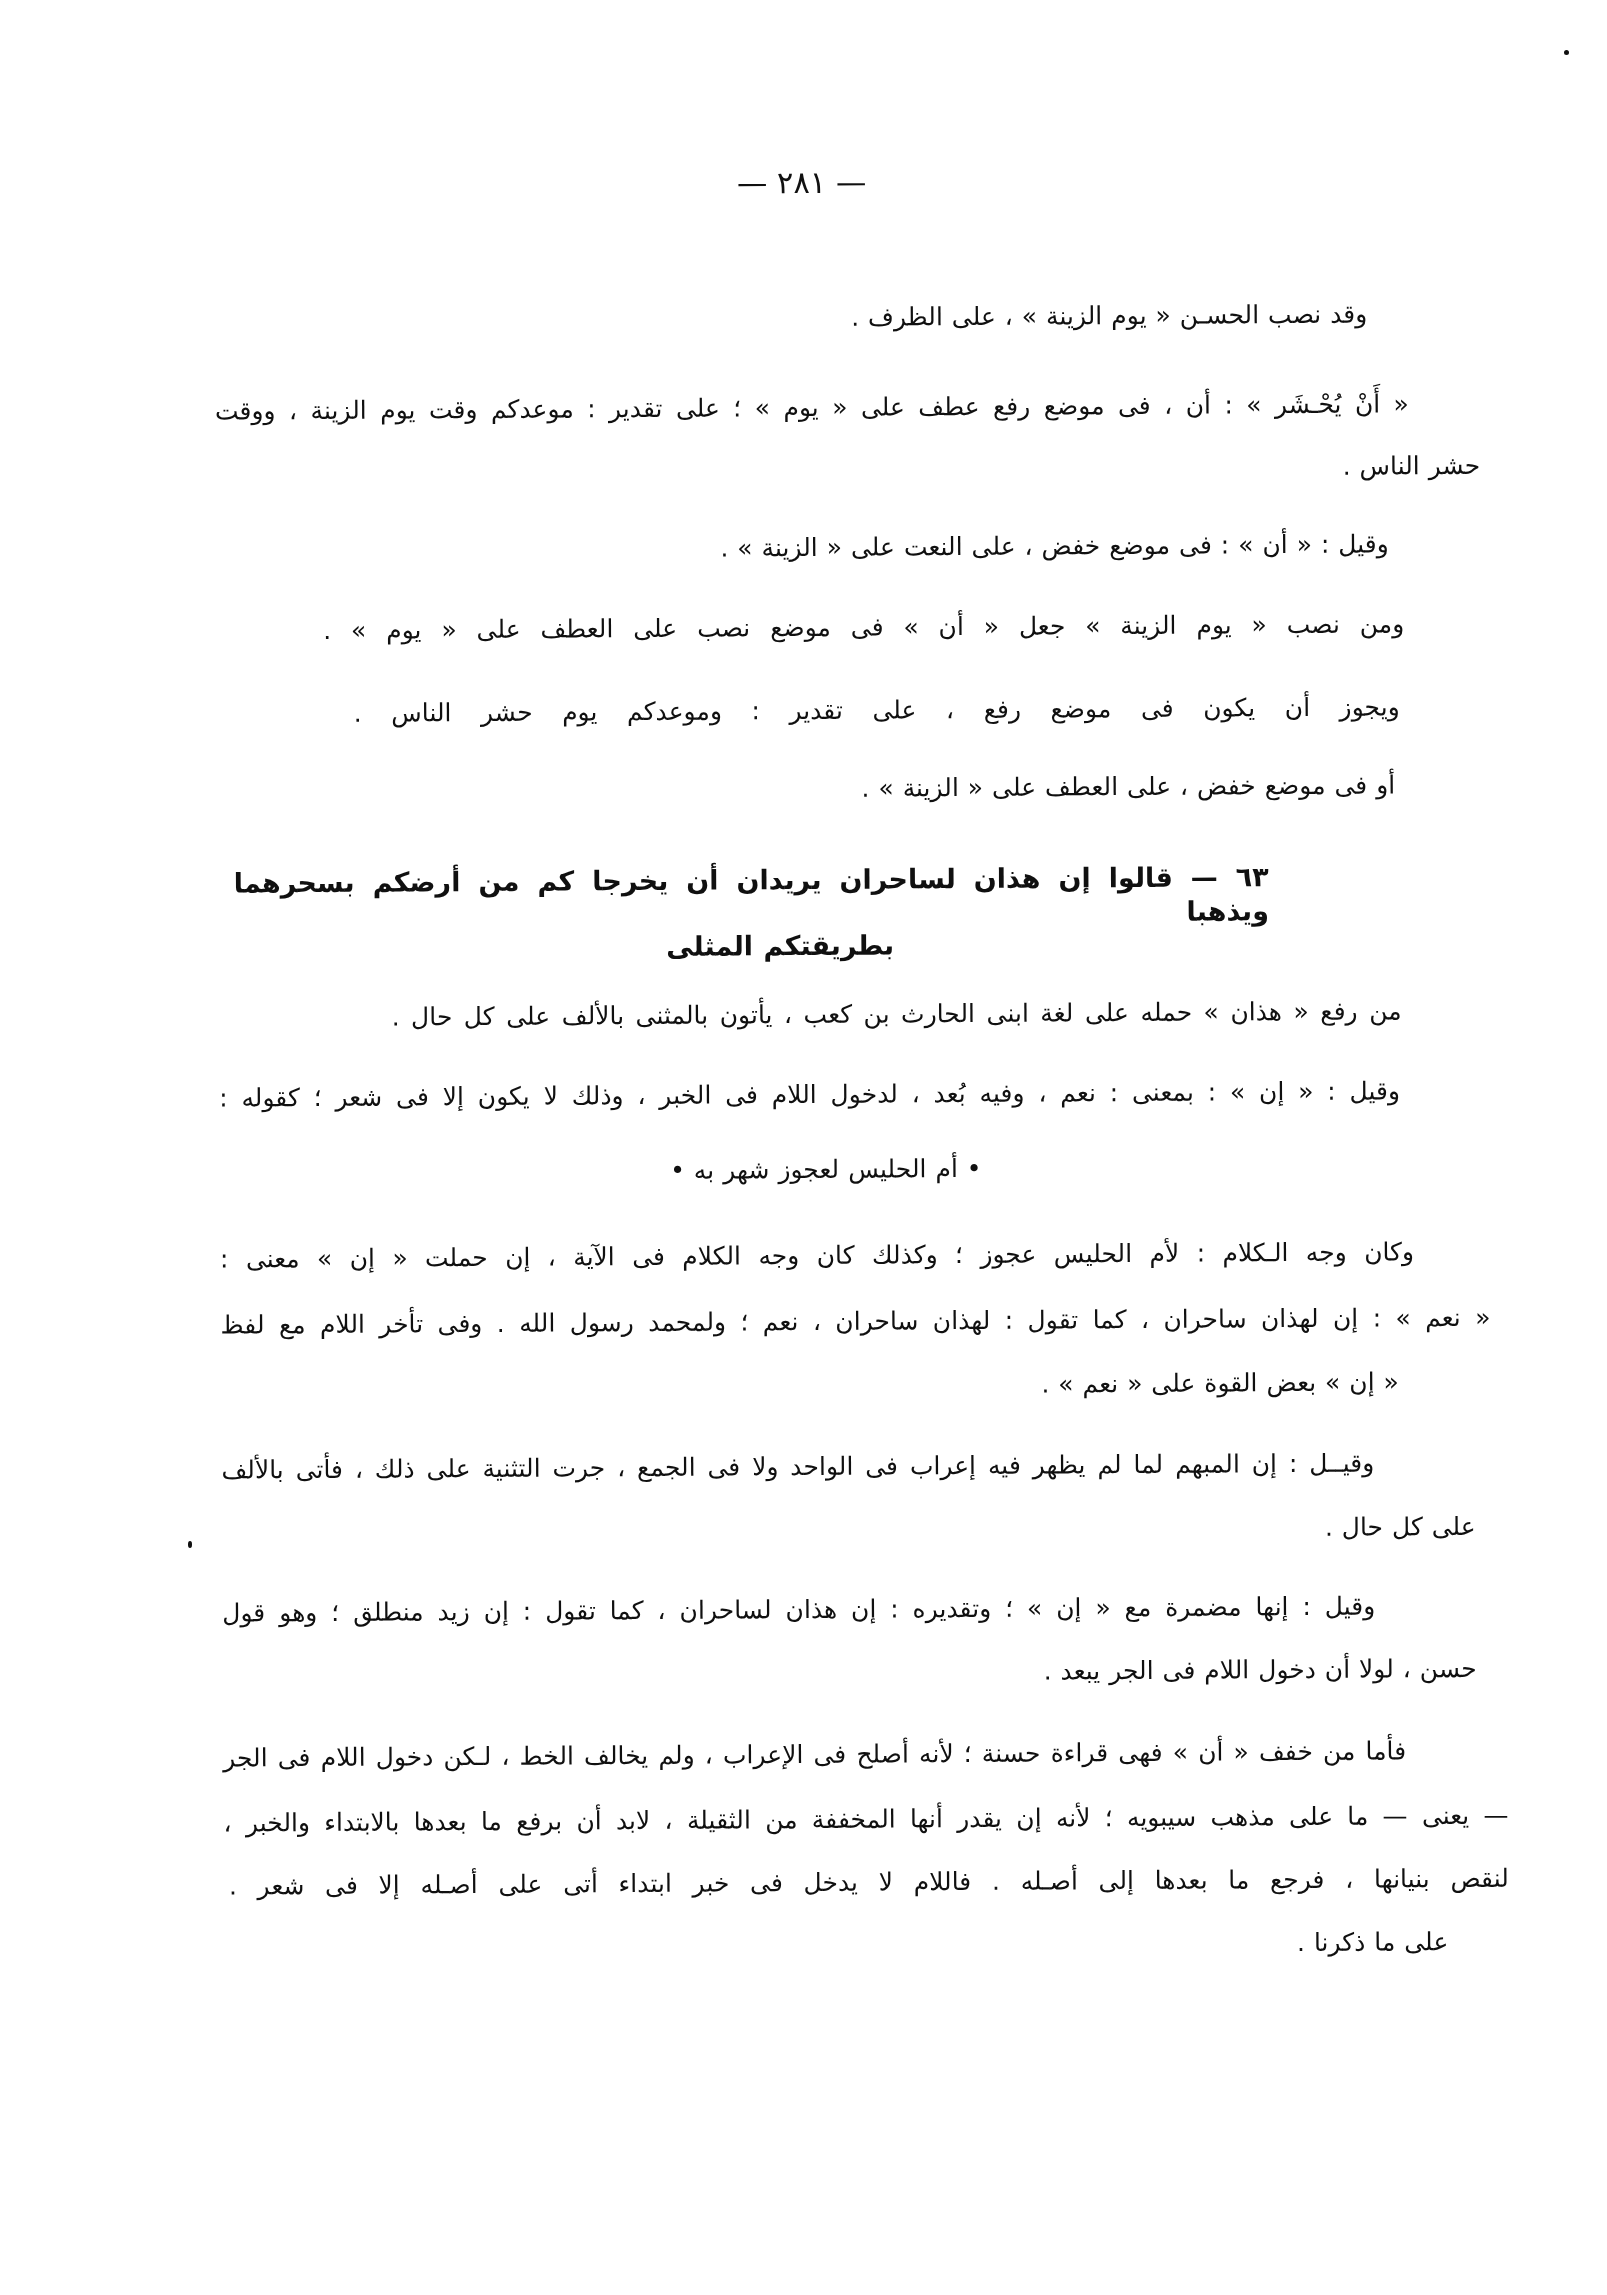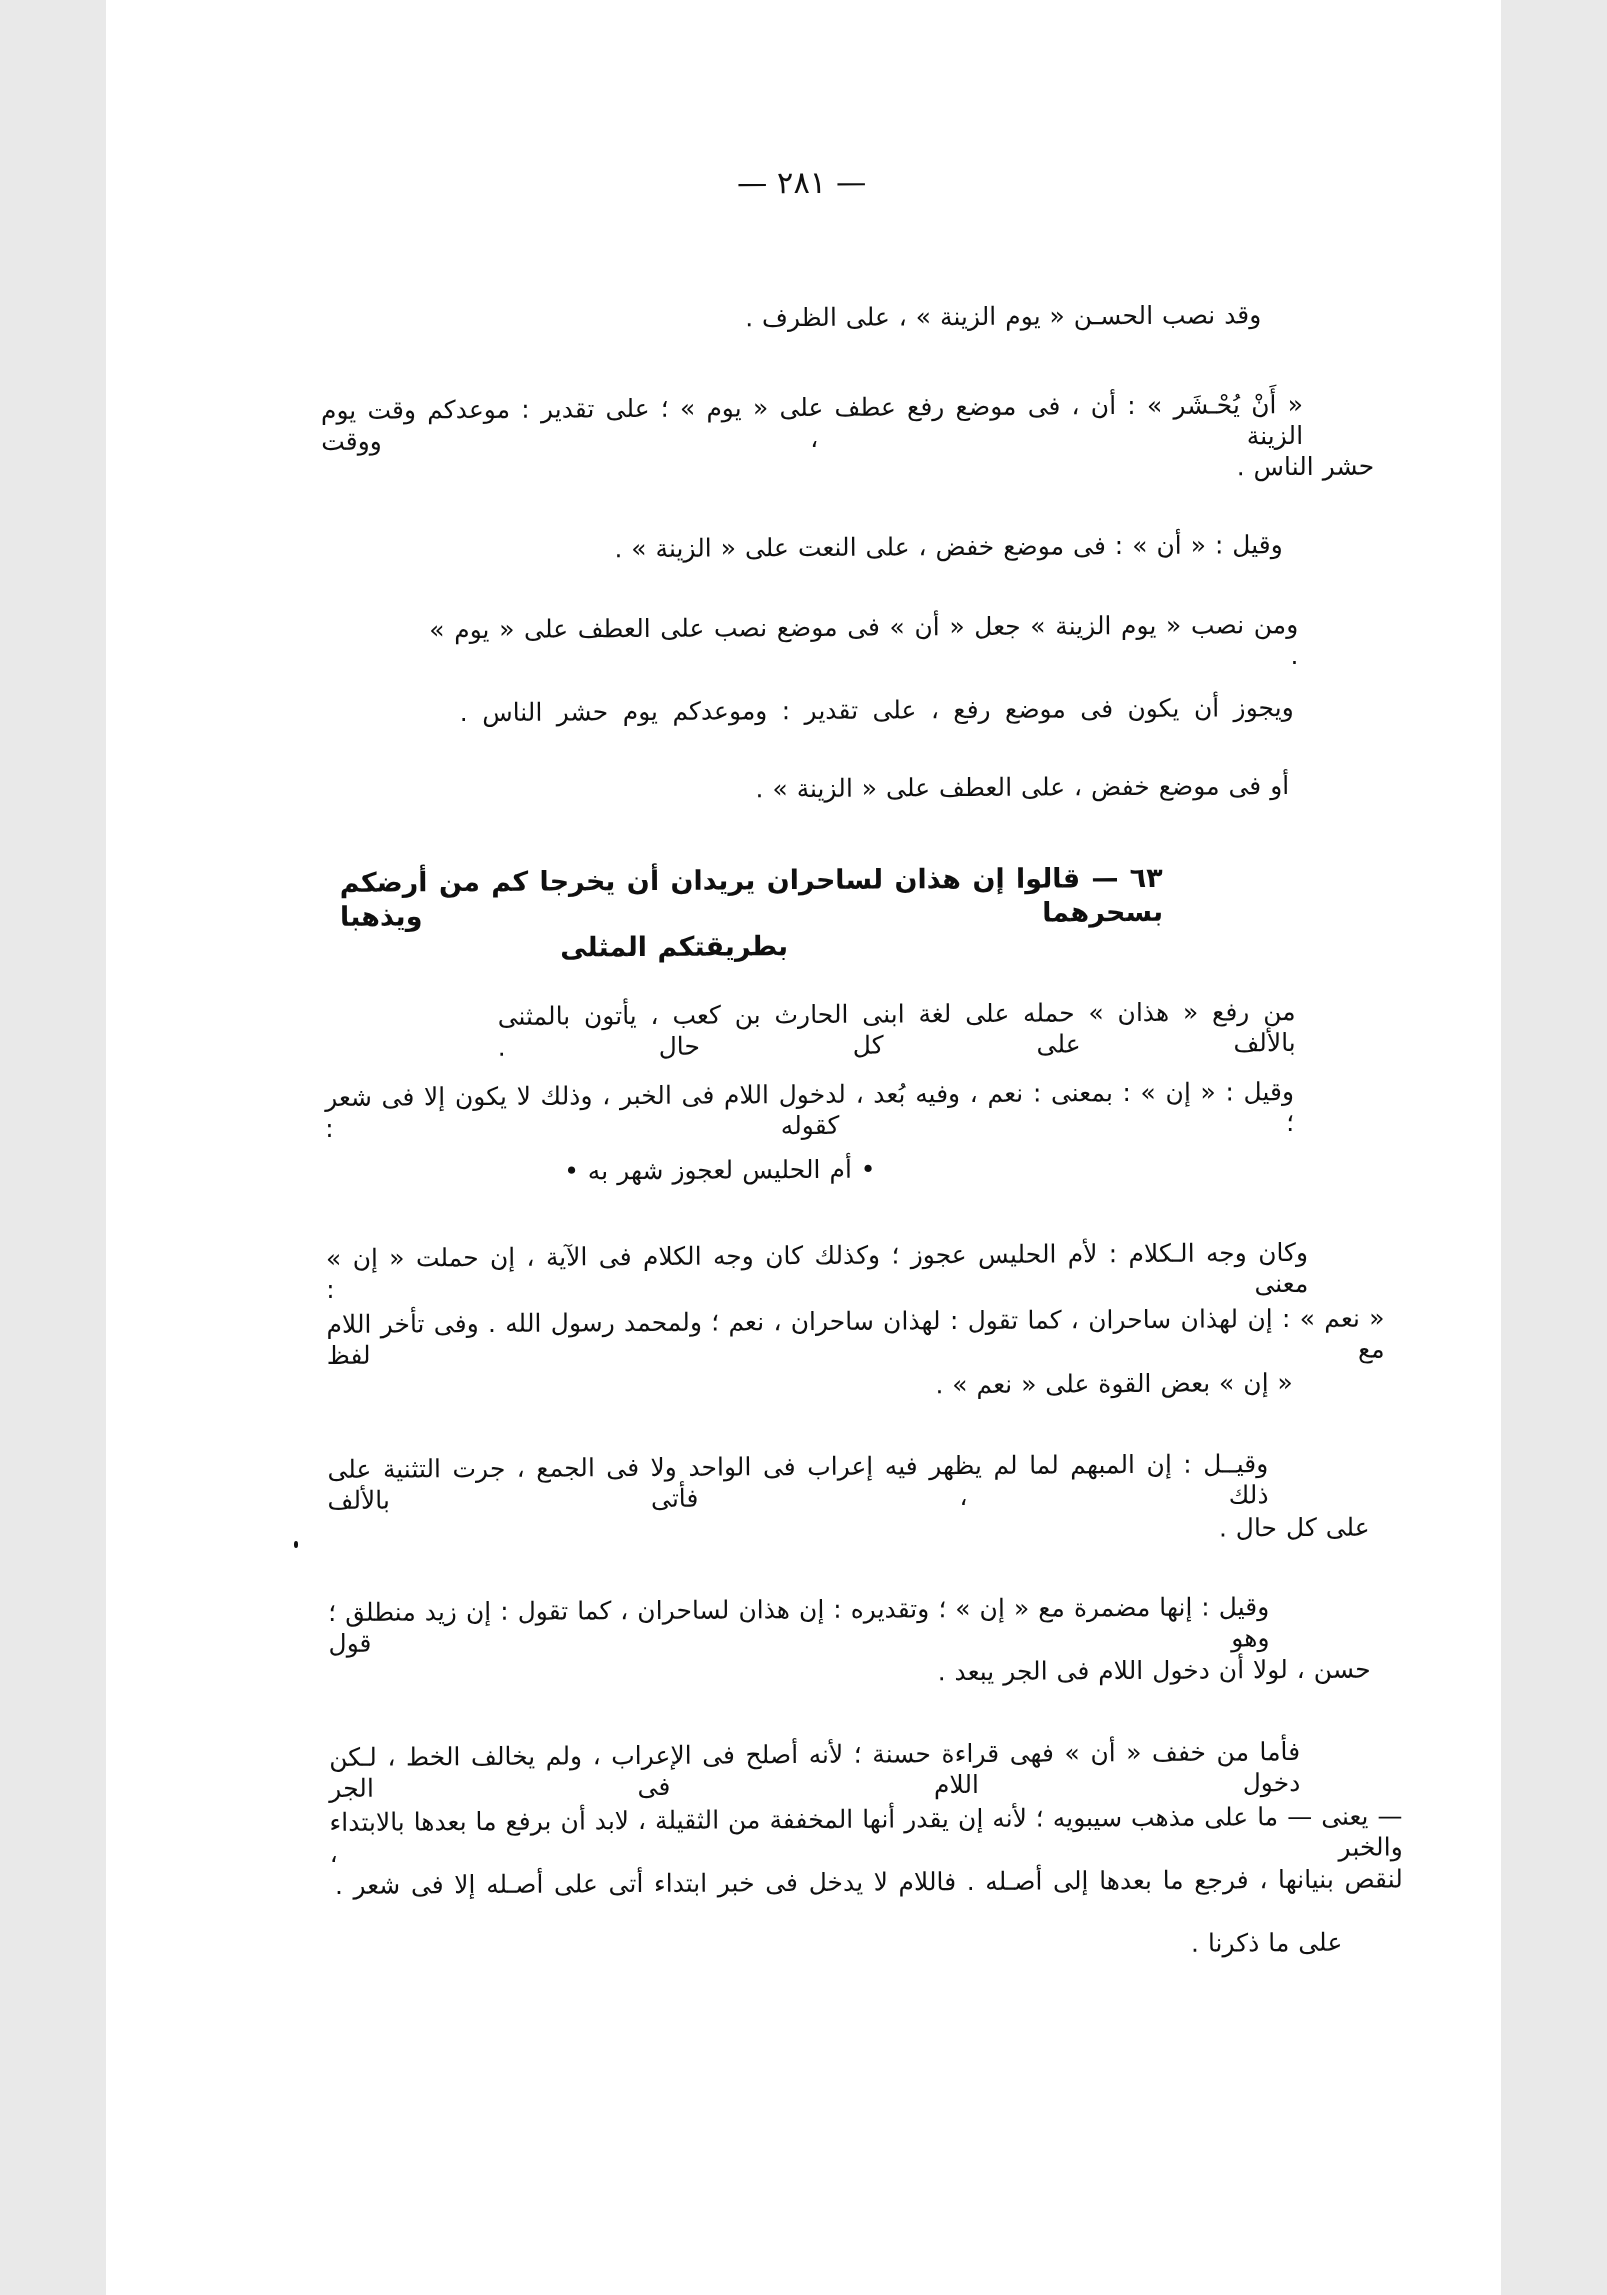--- a/index.html
+++ b/index.html
@@ -1,18 +1,18 @@
 <!DOCTYPE html>
 <html lang="ar" dir="rtl" style="font-size:8.1px"><head>
 <meta charset="utf-8">
 <style>
   html, body { margin: 0; padding: 0; background: #e9e9e9; }
   #page {
     position: relative;
-    width: 1395px;
+    width: 1607px;
     height: 2295px;
     margin: 0 auto;
     overflow: hidden;
     font-family: "DejaVu Sans", sans-serif;
   }
   #text-layer {
     position: absolute;
     inset: 0;
     transform: rotate(-0.35deg);
     transform-origin: 50% 40%;

